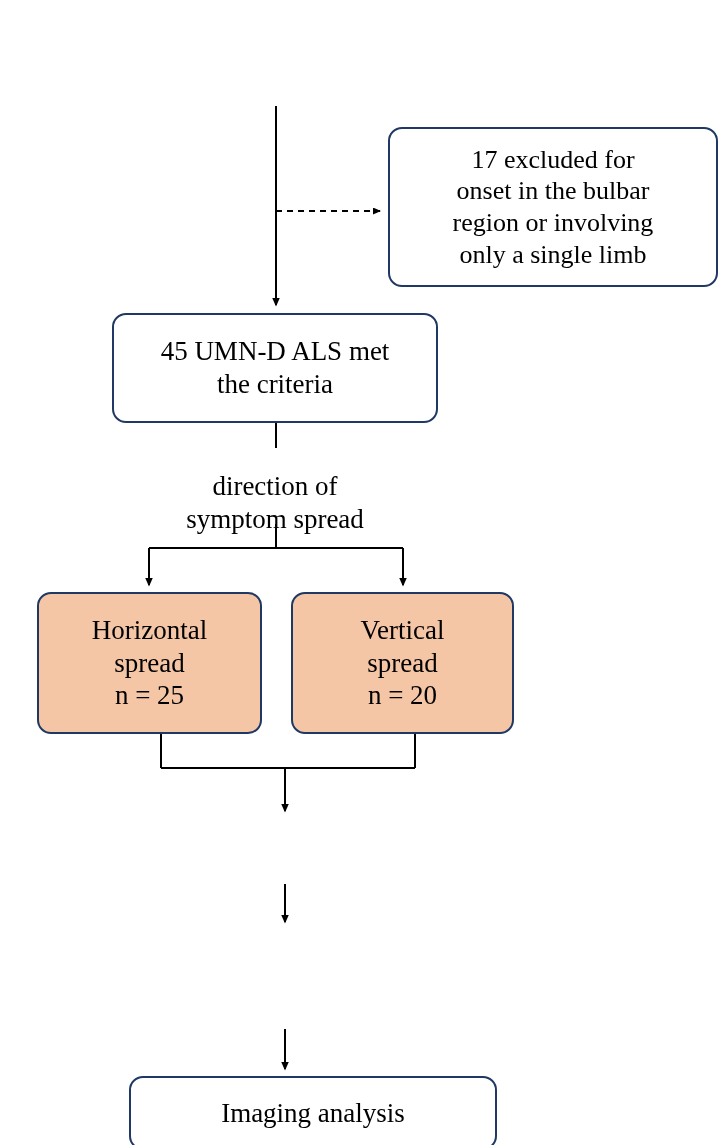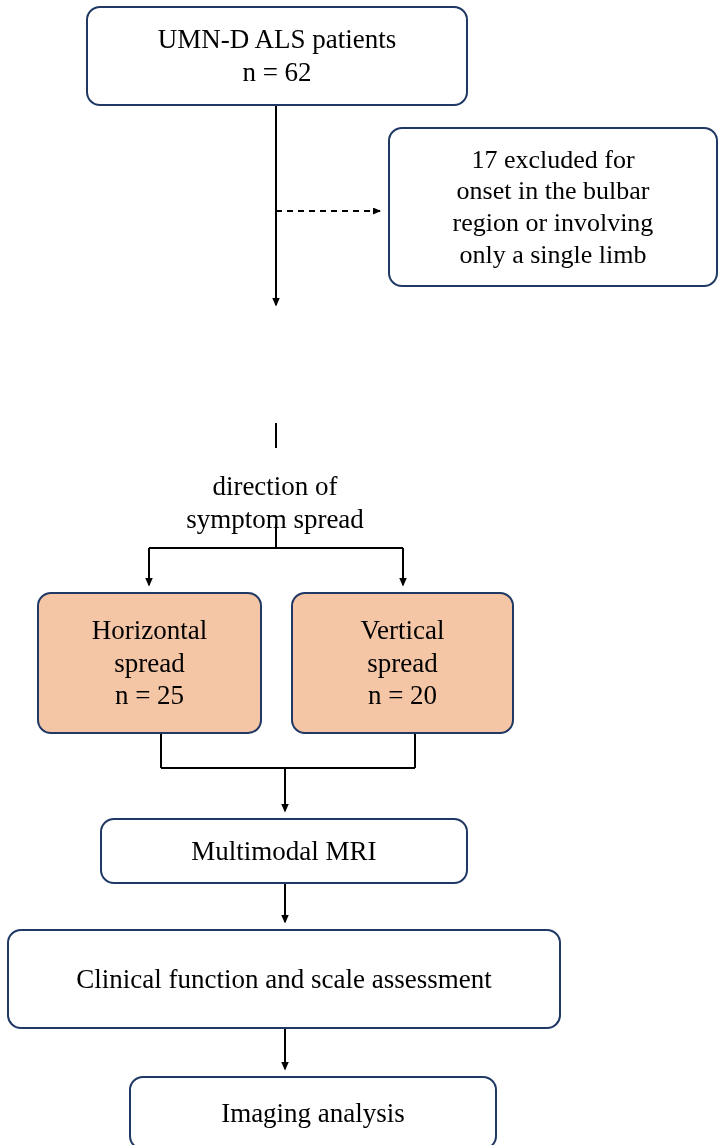--- a/index.html
+++ b/index.html
@@ -99,53 +99,47 @@
     <line x1="161" y1="734" x2="161" y2="768" stroke="#000000" stroke-width="2"></line>
     <line x1="415" y1="734" x2="415" y2="768" stroke="#000000" stroke-width="2"></line>
     <line x1="161" y1="768" x2="415" y2="768" stroke="#000000" stroke-width="2"></line>
     <line x1="285" y1="768" x2="285" y2="811" stroke="#000000" stroke-width="2" marker-end="url(#arrowhead)"></line>
 
     <line x1="285" y1="884" x2="285" y2="922" stroke="#000000" stroke-width="2" marker-end="url(#arrowhead)"></line>
 
     <line x1="285" y1="1029" x2="285" y2="1069" stroke="#000000" stroke-width="2" marker-end="url(#arrowhead)"></line>
   </svg>
 
-  <div class="node" id="node-source">
-    <span class="txt">UMN-D ALS patients
-n = 62</span>
-  </div>
 
   <div class="node" id="node-excluded">
     <span class="txt">17 excluded for
 onset in the bulbar
 region or involving
 only a single limb</span>
   </div>
 
+  <div class="node" id="node-met">
+    <span class="txt">45 UMN-D ALS met
+the criteria</span>
+  </div>
 
   <div class="label" id="label-direction">direction of
 symptom spread</div>
 
   <div class="node filled" id="node-horiz">
     <span class="txt">Horizontal
 spread
 n = 25</span>
   </div>
 
   <div class="node filled" id="node-vert">
     <span class="txt">Vertical
 spread
 n = 20</span>
   </div>
 
-  <div class="node" id="node-mri">
-    <span class="txt">Multimodal MRI</span>
-  </div>
 
-  <div class="node" id="node-clinical">
-    <span class="txt">Clinical function and scale assessment</span>
-  </div>
 
   <div class="node" id="node-imaging">
     <span class="txt">Imaging analysis</span>
   </div>
 
 </div>
 
 </body></html>

